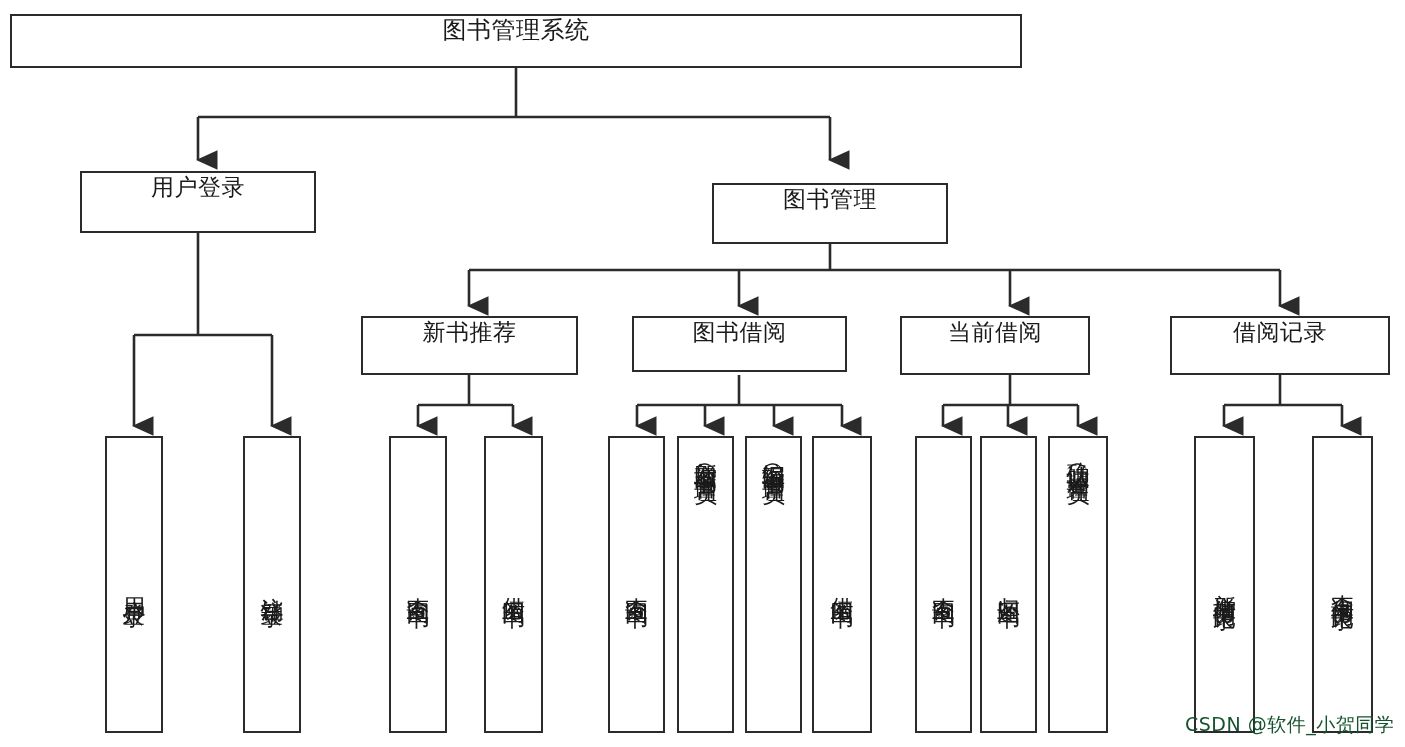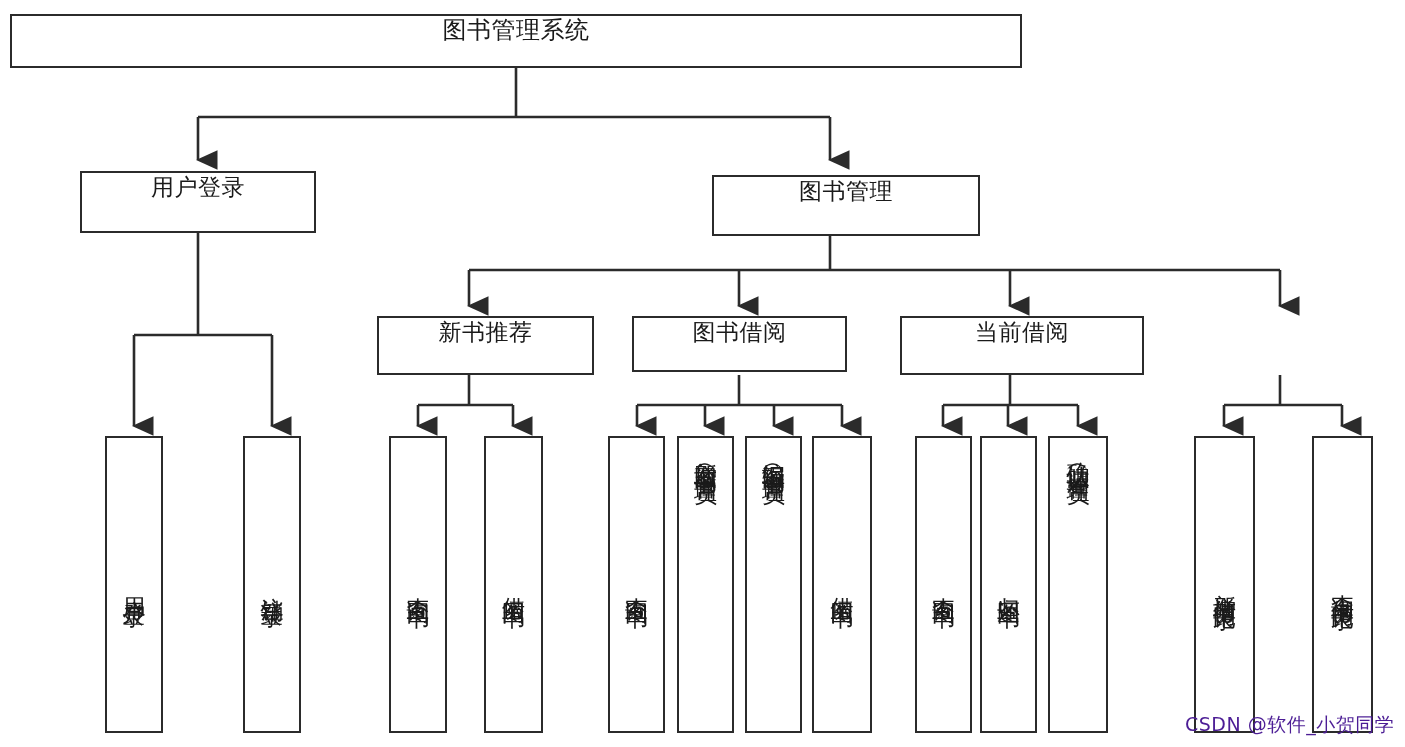--- a/index.html
+++ b/index.html
@@ -62,21 +62,21 @@
     padding-top: 0;
   }
   #root-node .label {
     font-size: 24px;
   }
   .watermark {
     position: absolute;
     left: 1185px;
     top: 712px;
     font-size: 19px;
-    color: #4c1d95;
+    color: #14532d;
     white-space: nowrap;
     letter-spacing: 0.5px;
   }
 </style>
 </head>
 <body>
 
 <div id="canvas">
 
   <svg class="connectors" viewBox="0 0 1405 747" xmlns="http://www.w3.org/2000/svg">
@@ -130,36 +130,39 @@
   </svg>
 
   <div class="node horiz" id="root-node" style="left:10px; top:14px; width:1012px; height:54px;">
     <span class="label">图书管理系统</span>
   </div>
 
   <div class="node horiz" style="left:80px; top:171px; width:236px; height:62px;">
     <span class="label">用户登录</span>
   </div>
 
-  <div class="node horiz" style="left:712px; top:175px; width:268px; height:61px;">
+  <div class="node horiz" style="left:712px; top:183px; width:236px; height:61px;">
     <span class="label">图书管理</span>
   </div>
 
-  <div class="node horiz" style="left:361px; top:316px; width:217px; height:59px;margin-left:16px;">
+  <div class="node horiz" style="left:361px; top:316px; width:217px; height:59px;">
     <span class="label">新书推荐</span>
   </div>
 
   <div class="node horiz" style="left:632px; top:316px; width:215px; height:56px;">
     <span class="label">图书借阅</span>
   </div>
 
-  <div class="node horiz" style="left:900px; top:316px; width:244px; height:59px;">
+  <div class="node horiz" style="left:900px; top:316px; width:190px; height:59px;">
     <span class="label">当前借阅</span>
   </div>
 
+  <div class="node horiz" style="left:1170px; top:316px; width:220px; height:59px;">
+    <span class="label">借阅记录</span>
+  </div>
 
   <div class="node vert centered" style="left:105px; top:436px; width:58px; height:297px;">
     <span class="label">用户登录</span>
   </div>
 
   <div class="node vert centered" style="left:243px; top:436px; width:58px; height:297px;">
     <span class="label">注销登录</span>
   </div>
 
   <div class="node vert centered" style="left:389px; top:436px; width:58px; height:297px;">

